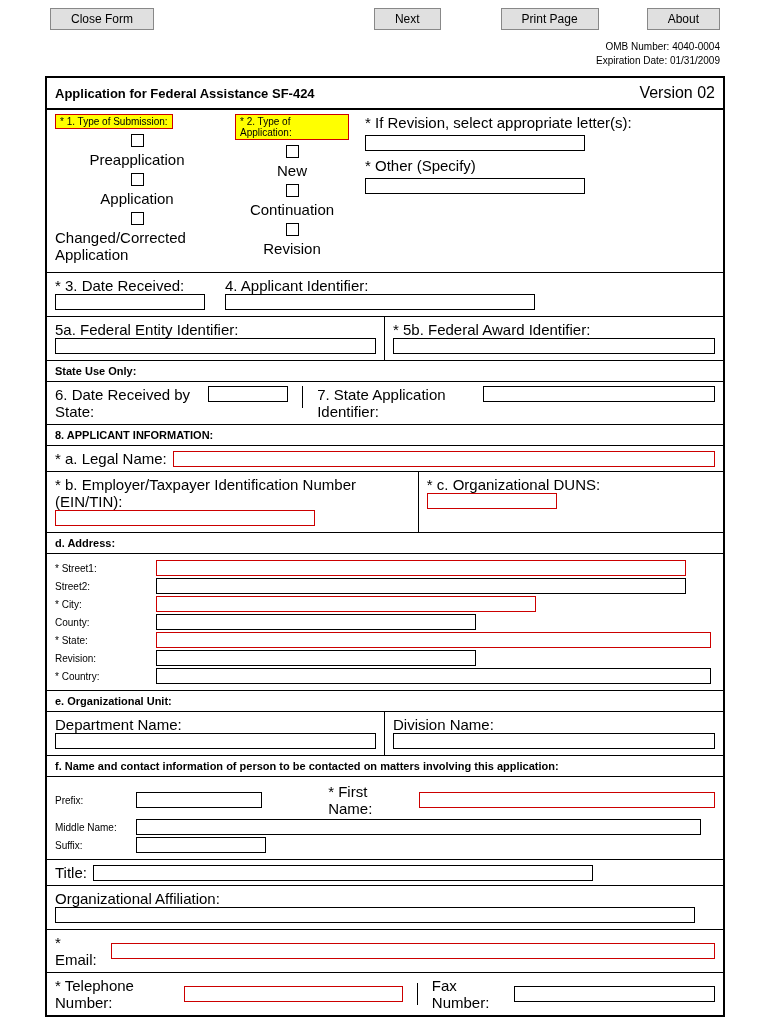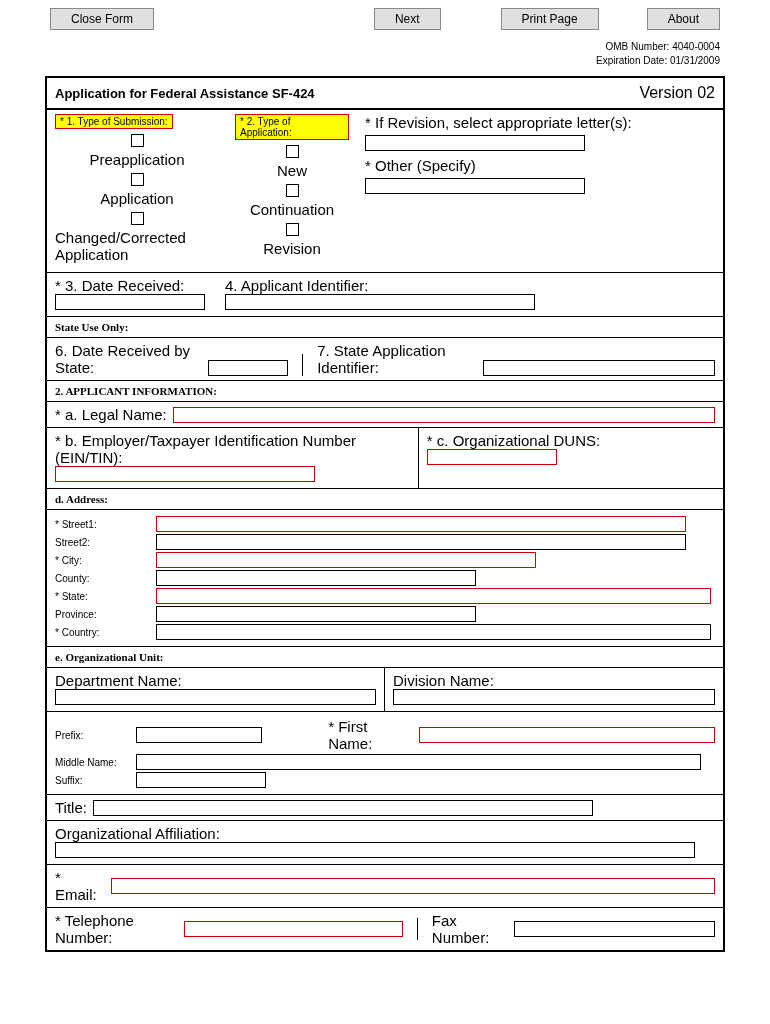--- a/index.html
+++ b/index.html
@@ -13,21 +13,21 @@
 .header-row .title { font-weight: bold; font-size: 13px; }
 .header-row .version { font-size: 16px; margin-left: 28px; }
 .section { border-bottom: 1.5px solid #000; padding: 4px 8px; }
 .section:last-child { border-bottom: none; }
 .highlight { background: #ffff00; border: 1.5px solid #c00; padding: 1px 4px; font-size: 10px; display: inline-block; }
 .checkbox-row { display: flex; align-items: center; gap: 4px; margin: 5px 0; flex-direction: column; }
 .checkbox { width: 13px; height: 13px; border: 1px solid #000; display: inline-block; }
 .label { font-size: 15px; }
 .input { border: 1px solid #000; height: 16px; display: inline-block; background: #fff; }
 .input.red { border: 1.5px solid #c00; }
-.bold { font-weight: bold; font-family: Liberation Serif, serif; }
+.bold { font-weight: bold; }
 .field-row { display: flex; align-items: center; gap: 6px; margin: 2px 0; }
 .field-label { font-size: 10px; min-width: 95px; }
 </style>
 </head>
 <body>
 
 <div class="top-bar">
   <button class="btn">Close Form</button>
   <div class="spacer"></div>
   <button class="btn">Next</button>
@@ -89,32 +89,42 @@
     <div>
       <div class="label">* 3. Date Received:</div>
       <div class="input" style="width:150px"></div>
     </div>
     <div>
       <div class="label">4. Applicant Identifier:</div>
       <div class="input" style="width:310px"></div>
     </div>
   </div>
 
+  <div class="section" style="display:flex;padding:0">
+    <div style="width:50%;padding:4px 8px;border-right:1px solid #000">
+      <div class="label">5a. Federal Entity Identifier:</div>
+      <div class="input" style="width:100%"></div>
+    </div>
+    <div style="width:50%;padding:4px 8px">
+      <div class="label">* 5b. Federal Award Identifier:</div>
+      <div class="input" style="width:100%"></div>
+    </div>
+  </div>
 
   <div class="section bold">State Use Only:</div>
 
-  <div class="section" style="display:flex;gap:10px;align-items:flex-end">
+  <div class="section" style="display:flex;gap:10px;align-items:flex-start">
     <span class="label">6. Date Received by State:</span>
     <span class="input" style="width:100px"></span>
     <span style="border-left:1px solid #000;height:22px;margin:0 4px"></span>
     <span class="label">7. State Application Identifier:</span>
     <span class="input" style="width:290px"></span>
   </div>
 
-  <div class="section bold">2. APPLICANT INFORMATION:</div>
+  <div class="section bold">8. APPLICANT INFORMATION:</div>
 
   <div class="section" style="display:flex;align-items:center;gap:6px">
     <span class="label">* a. Legal Name:</span>
     <span class="input red" style="flex:1"></span>
   </div>
 
   <div class="section" style="display:flex;padding:0">
     <div style="width:55%;padding:4px 8px;border-right:1px solid #000">
       <div class="label">* b. Employer/Taxpayer Identification Number (EIN/TIN):</div>
       <div class="input red" style="width:260px"></div>
@@ -142,21 +152,21 @@
       </div>
     <div class="field-row">
         <span class="field-label">County:</span>
         <span class="input" style="width:320px"></span>
       </div>
     <div class="field-row">
         <span class="field-label">* State:</span>
         <span class="input red" style="width:555px"></span>
       </div>
     <div class="field-row">
-        <span class="field-label">Province:</span>
+        <span class="field-label">Revision:</span>
         <span class="input" style="width:320px"></span>
       </div>
     <div class="field-row">
         <span class="field-label">* Country:</span>
         <span class="input" style="width:555px"></span>
       </div>
   </div>
 
   <div class="section bold">e. Organizational Unit:</div>
 
@@ -164,20 +174,21 @@
     <div style="width:50%;padding:4px 8px;border-right:1px solid #000">
       <div class="label">Department Name:</div>
       <div class="input" style="width:100%"></div>
     </div>
     <div style="width:50%;padding:4px 8px">
       <div class="label">Division Name:</div>
       <div class="input" style="width:100%"></div>
     </div>
   </div>
 
+  <div class="section bold">f. Name and contact information of person to be contacted on matters involving this application:</div>
 
   <div class="section">
     <div class="field-row">
       <span class="field-label" style="min-width:75px">Prefix:</span>
       <span class="input" style="width:130px"></span>
       <span class="label" style="margin-left:60px">* First Name:</span>
       <span class="input red" style="width:305px"></span>
     </div>
     <div class="field-row">
         <span class="field-label" style="min-width:75px">Middle Name:</span>

